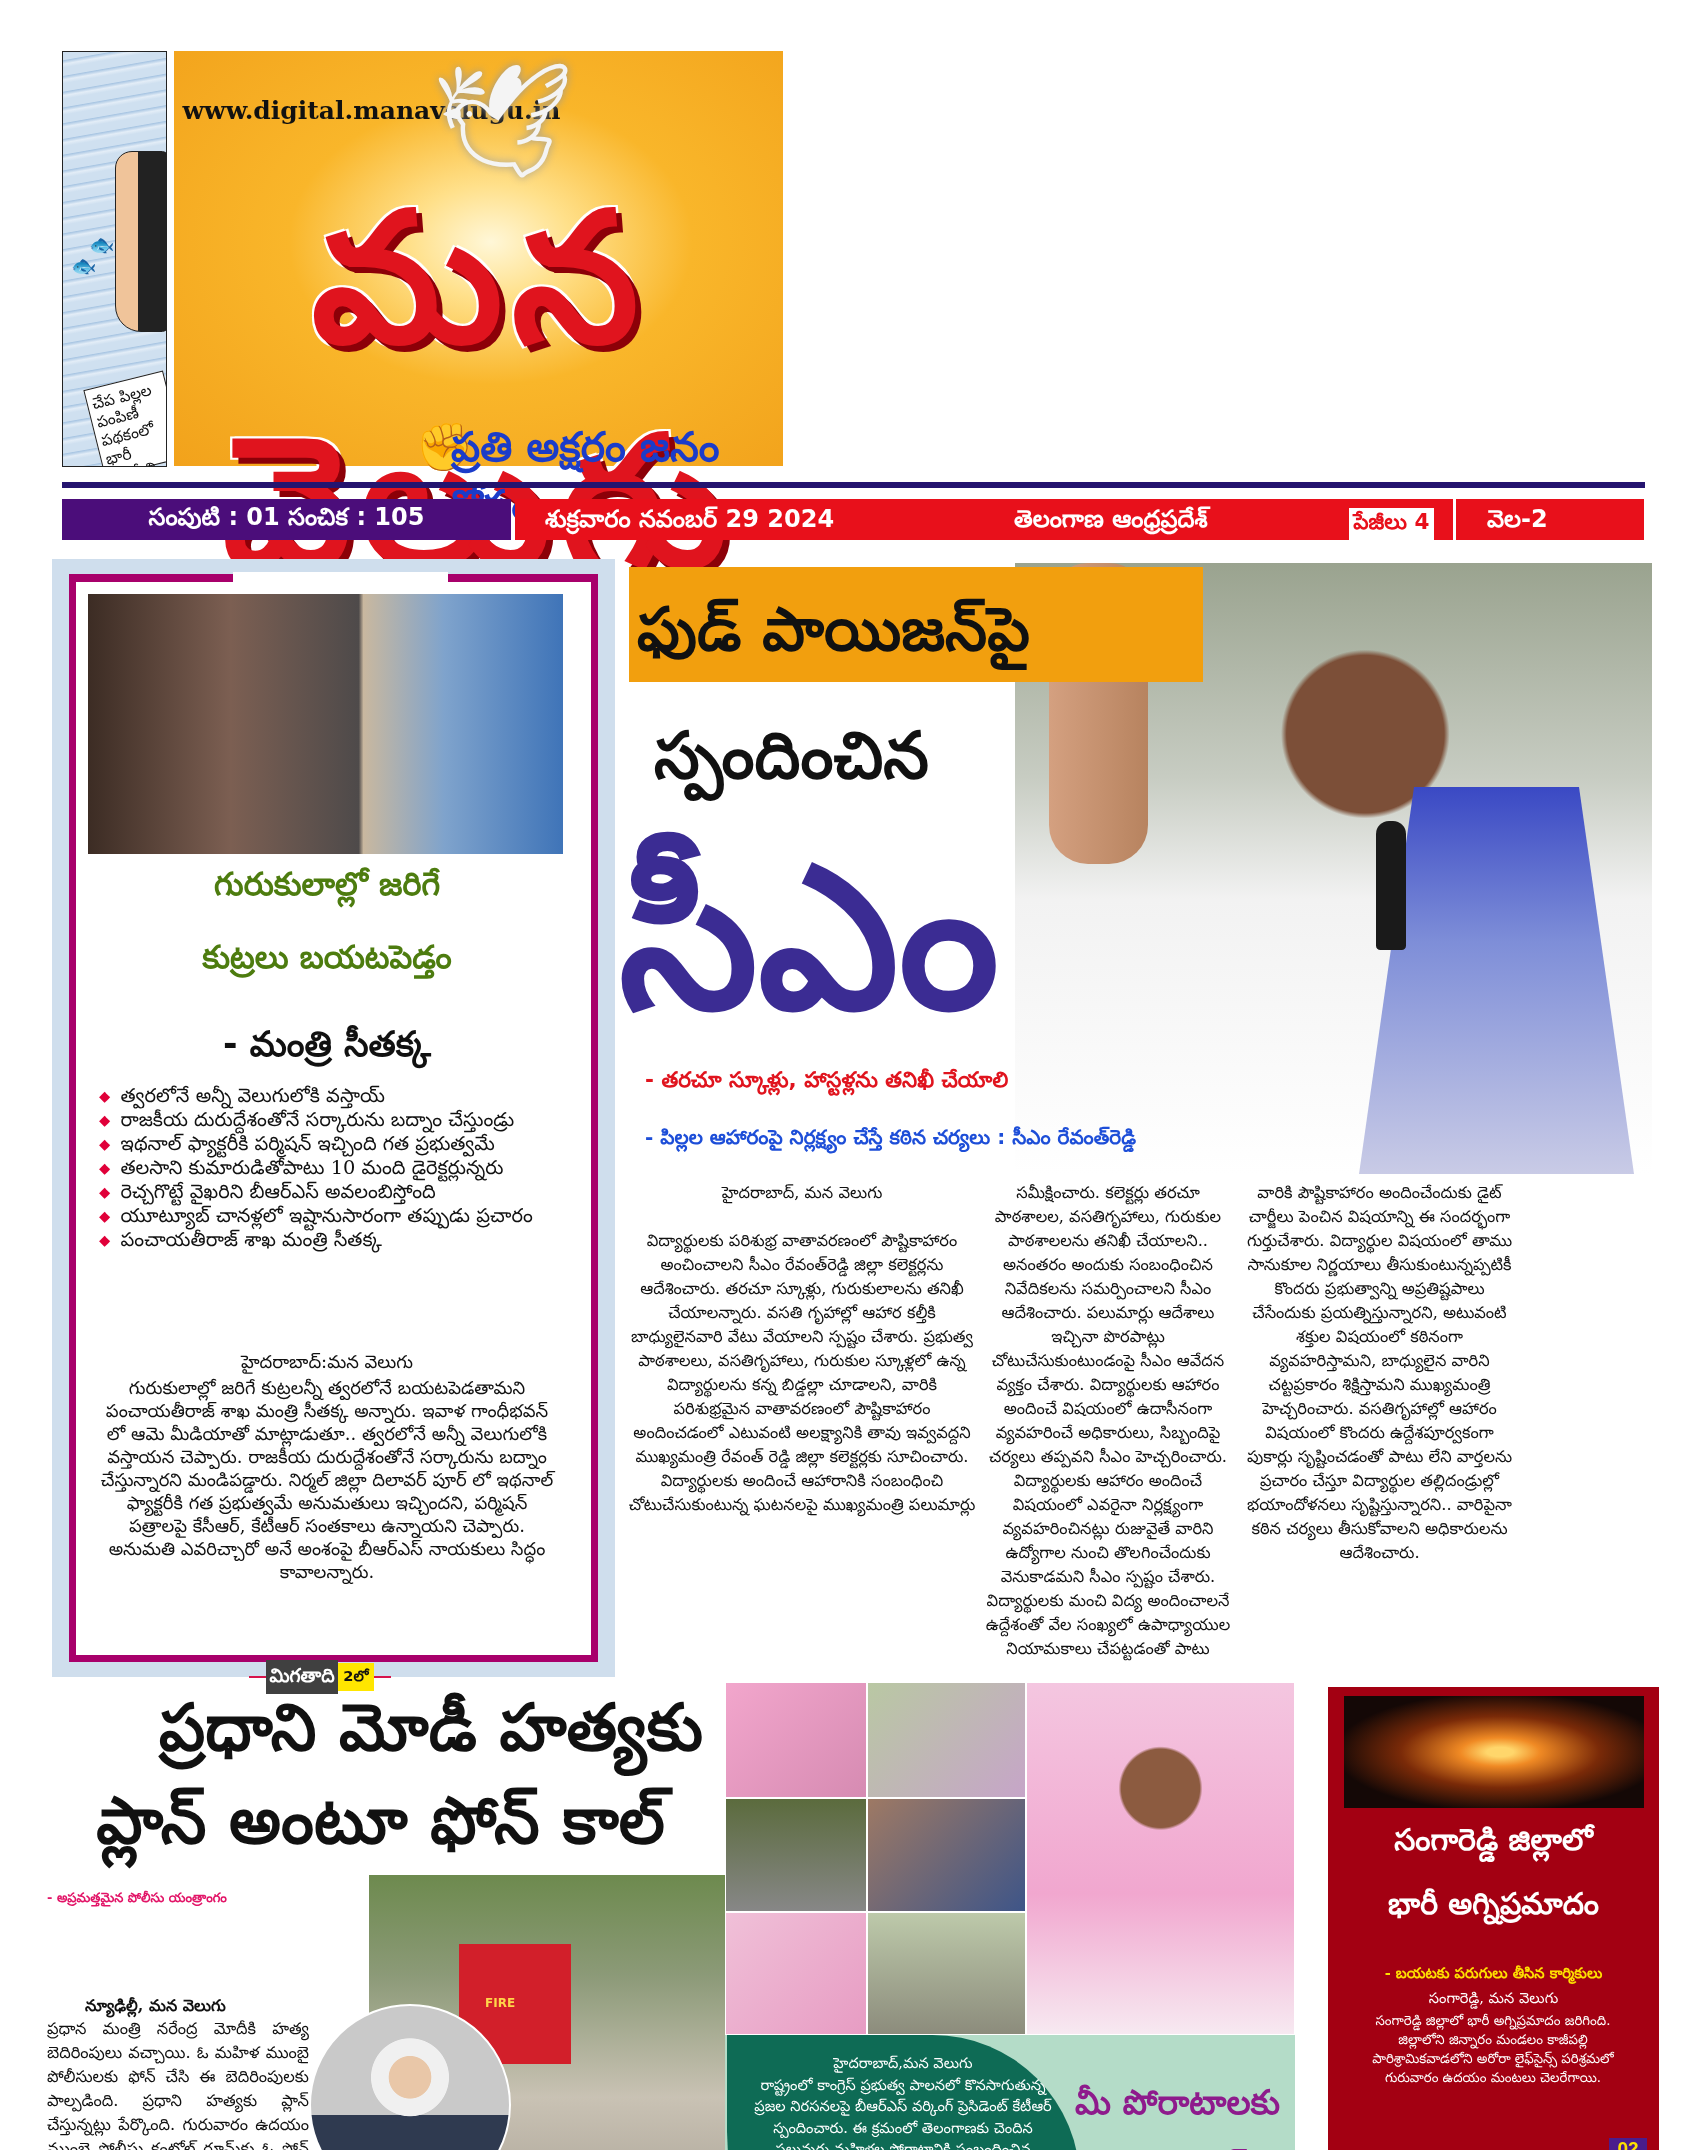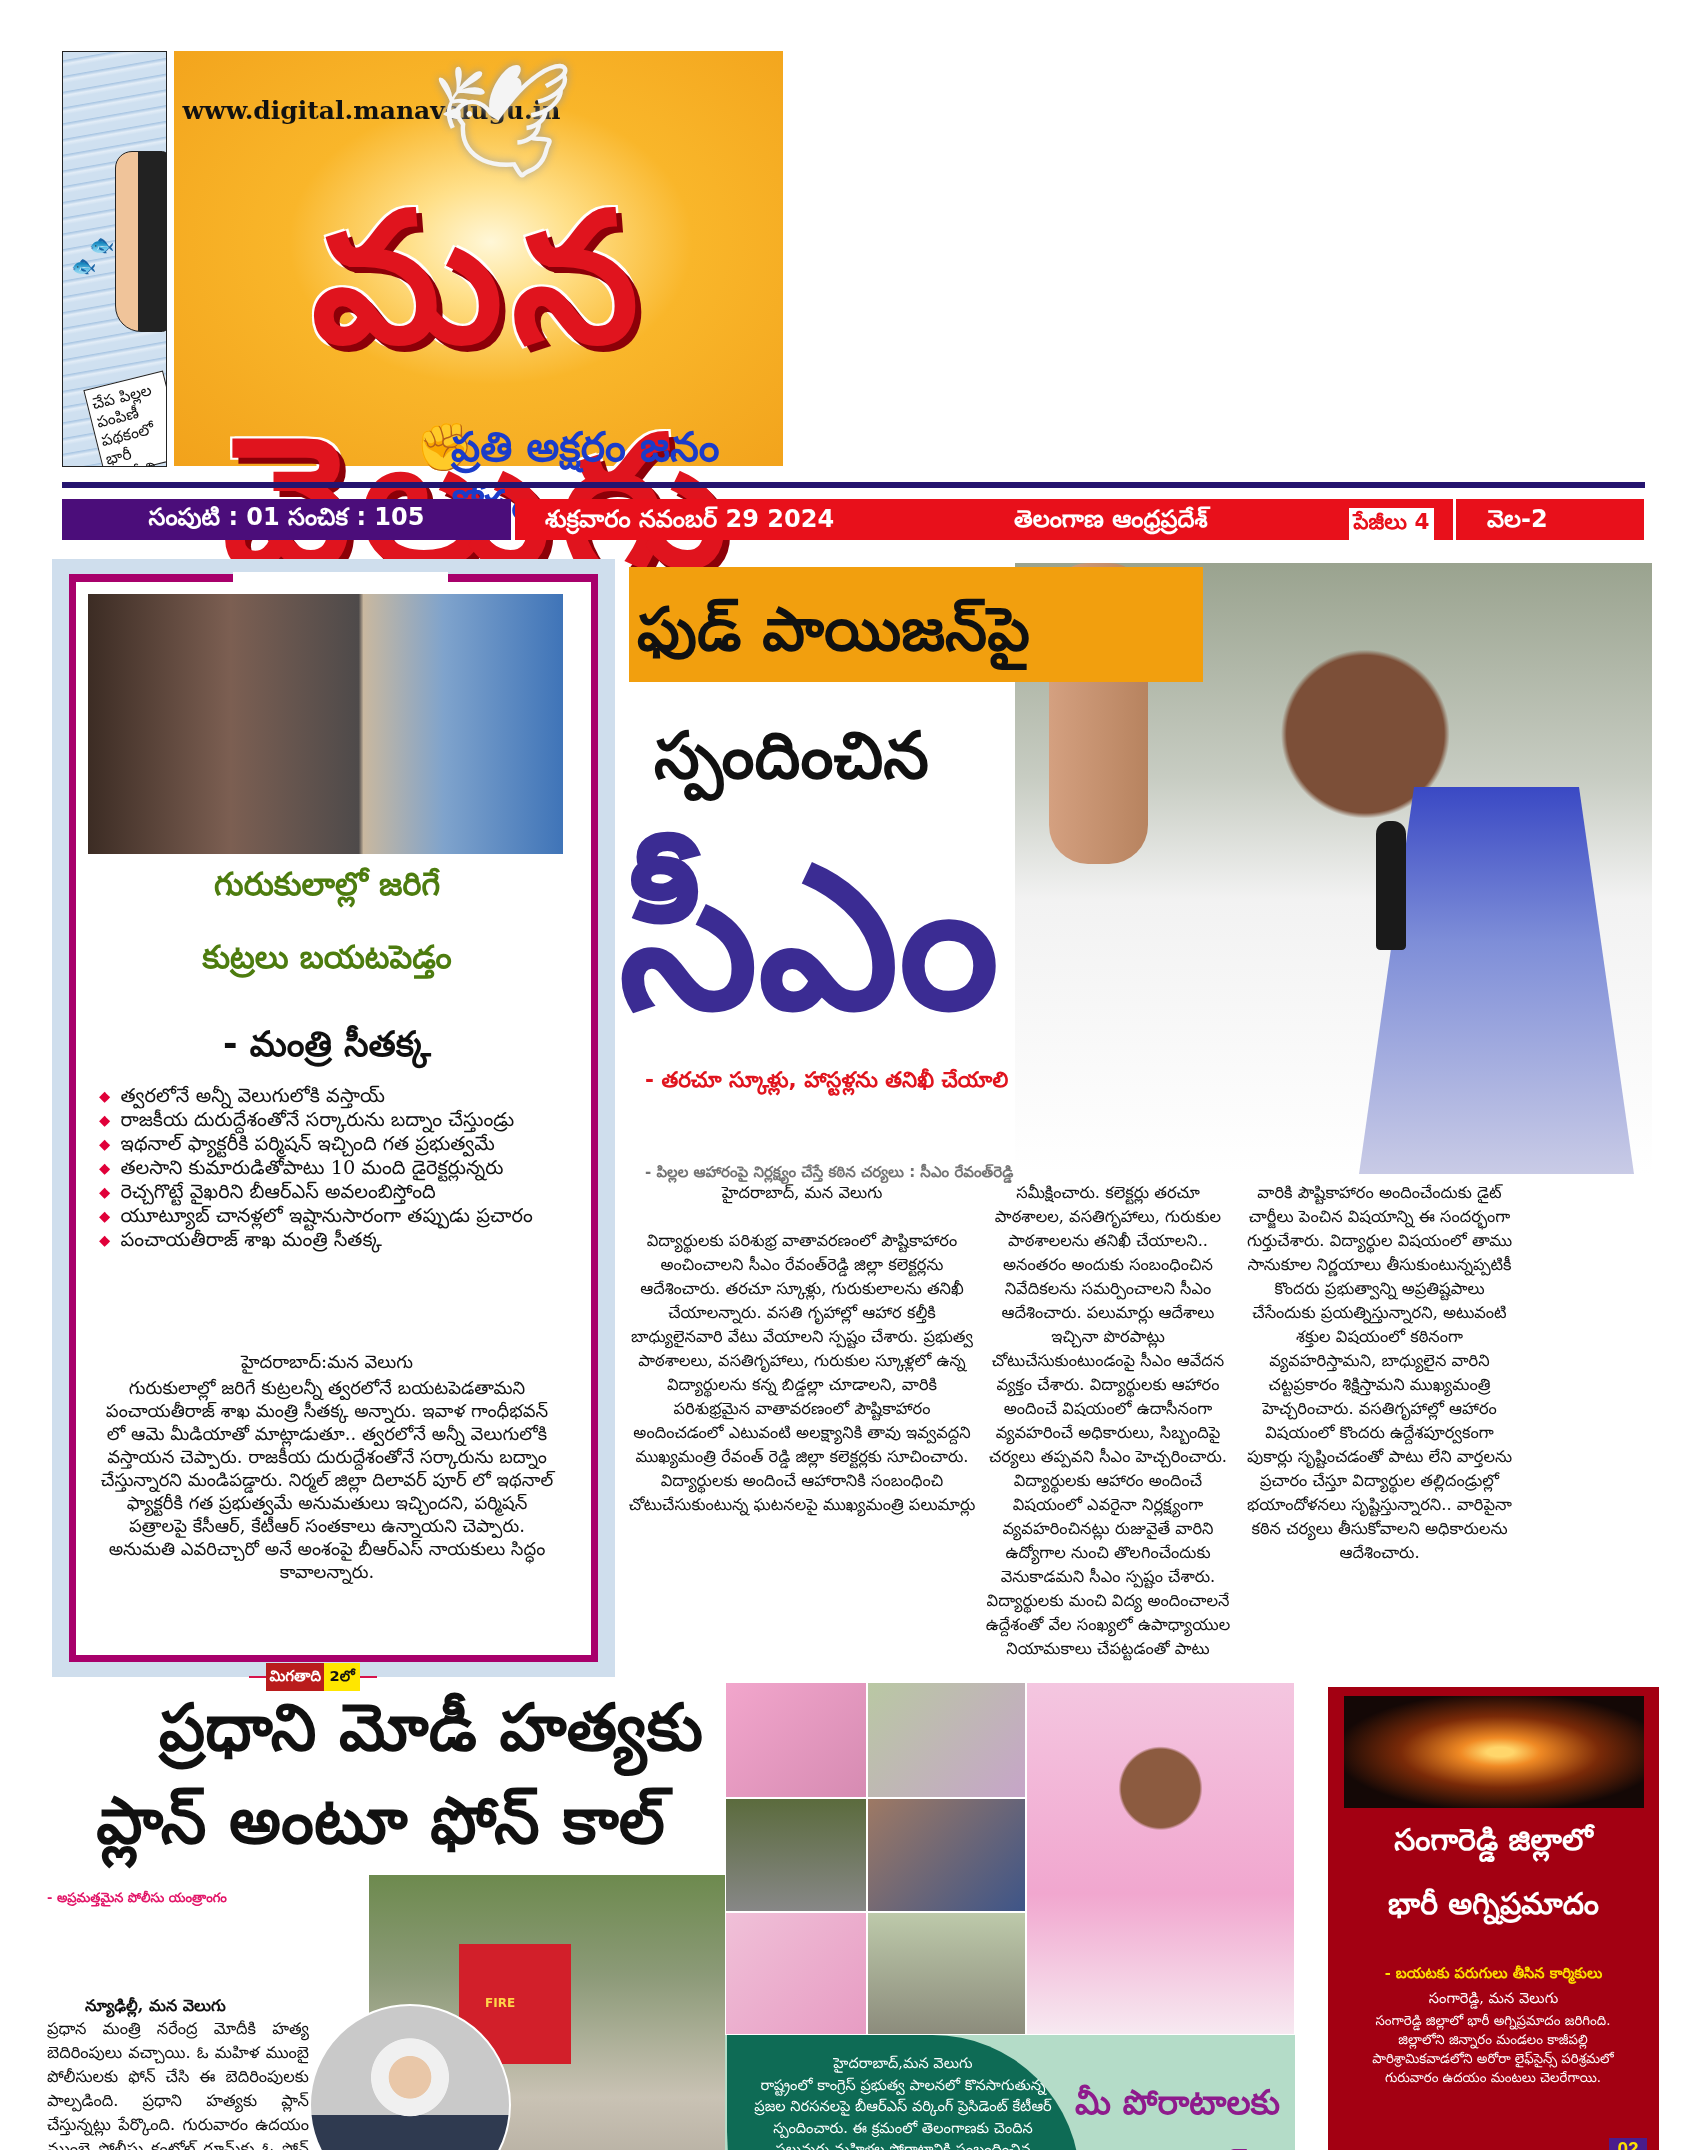--- a/index.html
+++ b/index.html
@@ -47,35 +47,35 @@
   .seethakka-head1 { top: 865px; }
   .seethakka-head2 { top: 938px; }
   .seethakka-byline { left: 86px; top: 1024px; width: 482px; font-size: 35px; font-weight: bold; text-align: center; }
   .bullets { left: 99px; top: 1084px; width: 473px; list-style: none; }
   .bullets li { font-size: 19.4px; line-height: 24px; height: 24px; display: flex; align-items: center; font-family: "DejaVu Serif", serif; }
   .bullets li .diamond { color: #e00039; font-size: 14.6px; margin-right: 10.3px; }
   .seethakka-dateline { left: 86px; top: 1351px; width: 482px; font-size: 18px; text-align: center; font-family: "DejaVu Serif", serif; }
   .seethakka-body { left: 99px; top: 1376px; width: 456px; font-size: 18px; line-height: 23px; text-align: center; font-family: "DejaVu Serif", serif; }
   .cont-tag { left: 249px; top: 1665px; height: 24px; display: flex; align-items: center; }
   .cont-tag .dash { width: 17px; height: 2.6px; background: #d7144b; }
-  .cont-tag .lbl { background: #b91c1c; color: #fff; font-size: 15px; font-weight: bold; padding: 3.4px 3.4px; }
+  .cont-tag .lbl { background: #404040; color: #fff; font-size: 19px; font-weight: bold; padding: 3.4px 3.4px; }
   .cont-tag .num { background: #ffe600; color: #111; font-size: 14.6px; font-weight: bold; padding: 3.4px 5.2px; }
 
   
   .cm-photo { left: 1015px; top: 563px; width: 637px; height: 611px;
     background: radial-gradient(circle at 55% 28%, #7c4f38 0 14%, transparent 15%), linear-gradient(180deg, #9aa38f 0%, #c7ccc2 35%, #f2f2f2 55%, #fff 100%); }
   .cm-photo .shawl { position: absolute; left: 344px; top: 224px; width: 275px; height: 387px; background: linear-gradient(180deg, #3a49c4, #7e8ed8 40%, #c9cbe6); clip-path: polygon(20% 0, 80% 0, 100% 100%, 0 100%); }
   .cm-photo .arm { position: absolute; left: 34px; top: 0; width: 99px; height: 301px; background: linear-gradient(90deg, #d4a080, #b7835f); border-radius: 39px; }
   .cm-photo .mic { position: absolute; left: 361px; top: 258px; width: 30px; height: 129px; background: #1a1a1a; border-radius: 13px 13px 4.3px 4.3px; }
   .kicker-box { left: 629px; top: 567px; width: 574px; height: 115px; background: #f29f0e; }
   .kicker { left: 637px; top: 594px; font-size: 60px; font-weight: bold; color: #111; }
   .head-mid { left: 654px; top: 718px; font-size: 65px; font-weight: bold; color: #111; }
   .head-big { left: 619px; top: 830px; font-size: 198px; line-height: 215px; font-weight: bold; color: #3b2c93; font-family: "DejaVu Serif", serif; }
   .cm-sub1 { left: 645px; top: 1067px; font-size: 21.5px; font-weight: bold; color: #e0141e; }
-  .cm-sub2 { left: 645px; top: 1125px; font-size: 15px; font-weight: bold; color: #737373; margin-top: 38px; }
+  .cm-sub2 { left: 645px; top: 1125px; font-size: 20px; font-weight: bold; color: #1d4ed8; }
   .cm-col { top: 1181px; font-size: 16.3px; line-height: 24px; text-align: center; font-family: "DejaVu Serif", serif; }
   .cm-col1 { left: 628px; width: 348px; }
   .cm-col2 { left: 981px; width: 254px; }
   .cm-col3 { left: 1245px; width: 269px; }
   .cm-dateline { margin-bottom: 24px; }
 
   
   .modi-head { left: 58px; width: 645px; font-size: 65px; font-weight: bold; color: #111; text-align: center; }
   .modi-head1 { top: 1690px; text-align: right; }
   .modi-head2 { top: 1783px; }

